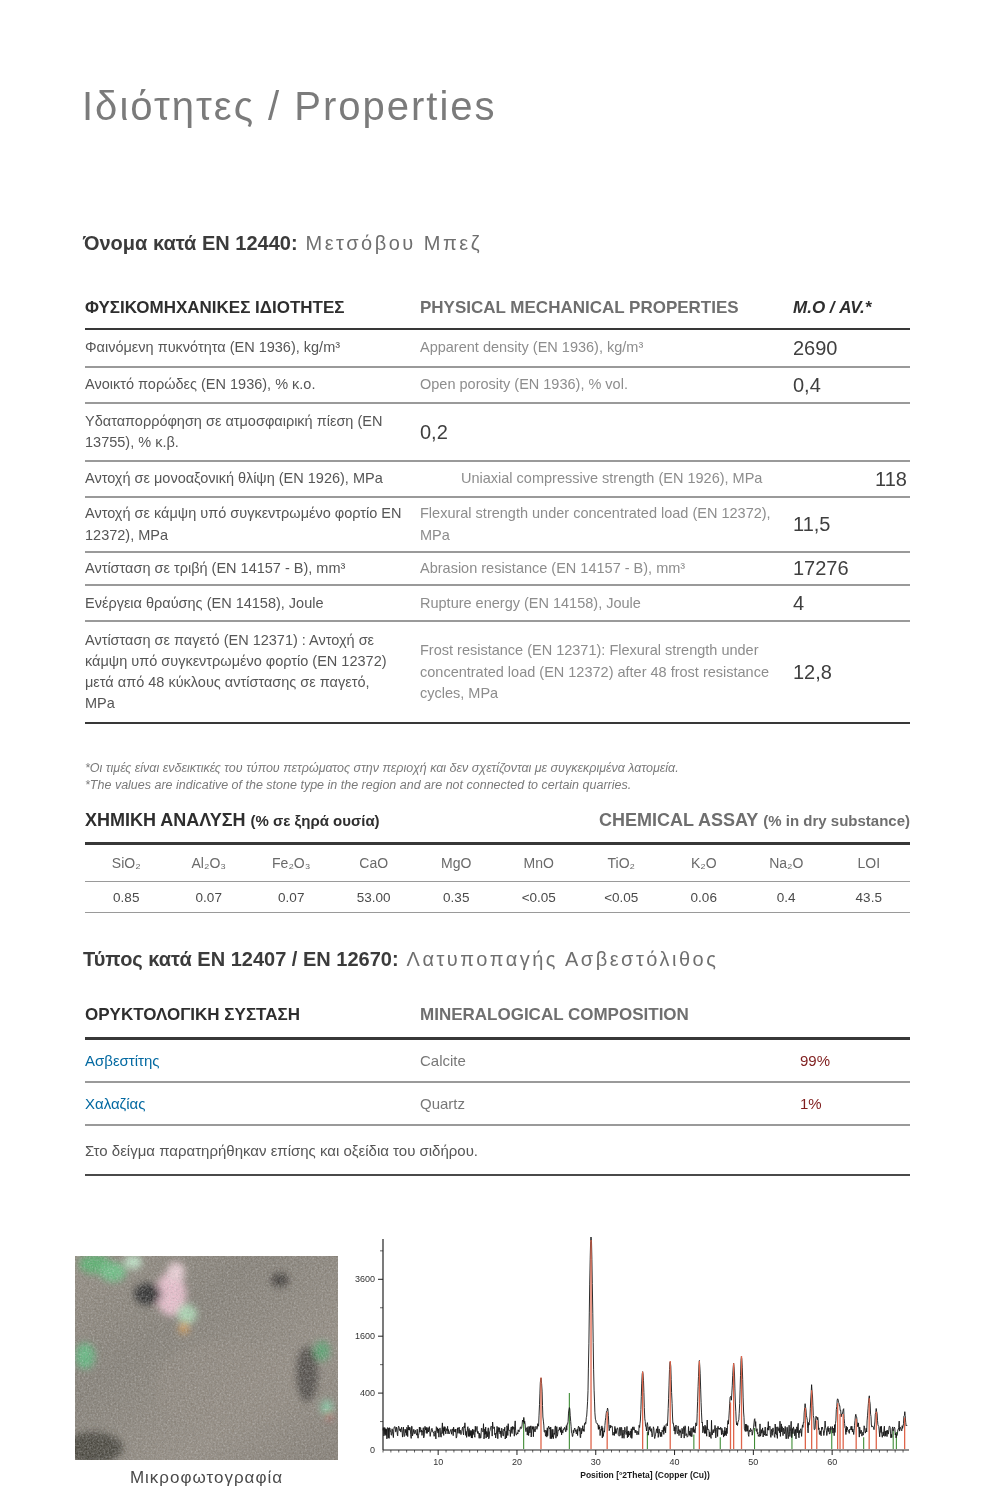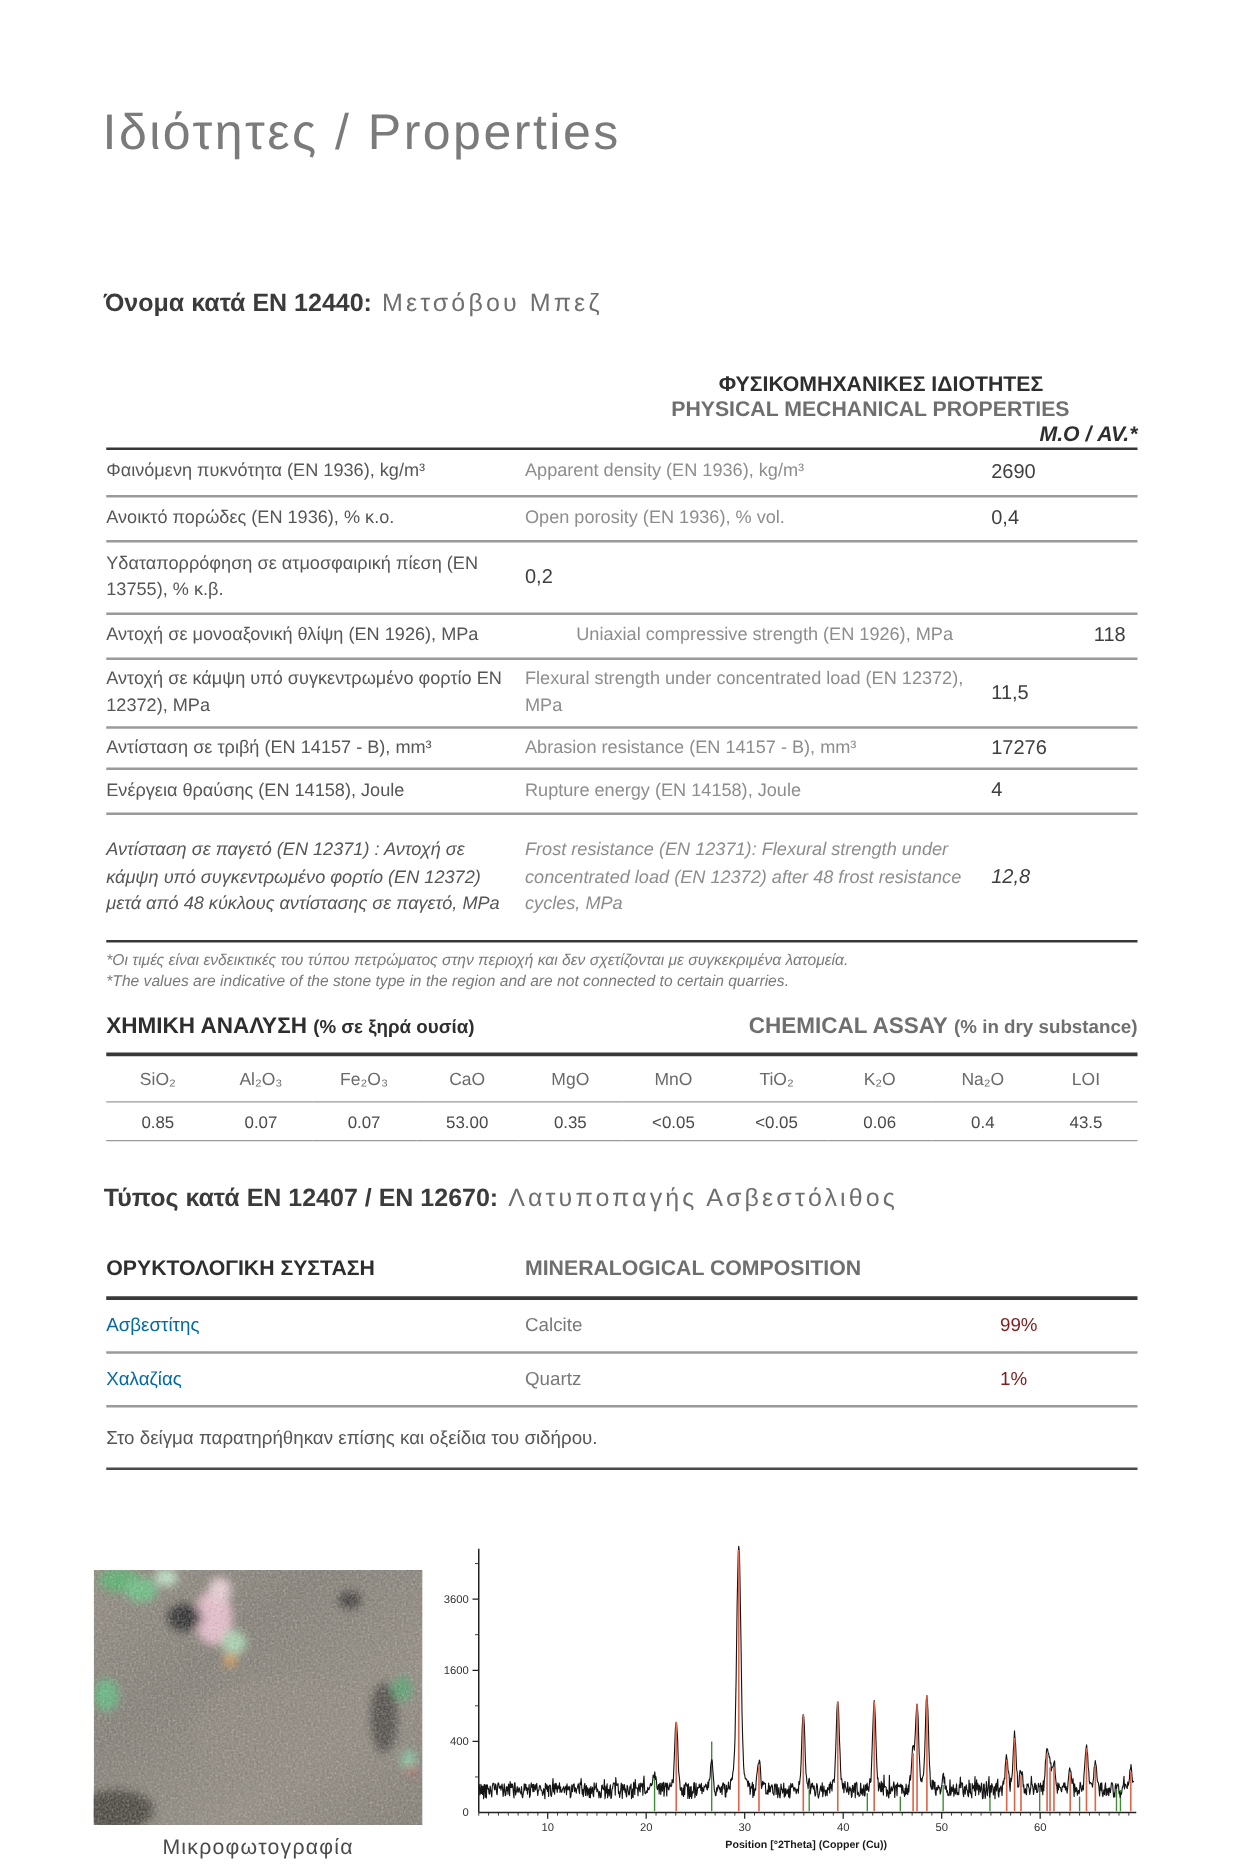--- a/index.html
+++ b/index.html
@@ -12,30 +12,30 @@
   
   .page-title{left:82px;top:84px;font-size:40px;color:#7b7b7b;letter-spacing:2px;font-weight:400;}
 
   
   .kv-row{left:83px;font-size:20px;white-space:nowrap;}
   .kv-label{font-weight:bold;color:#3b3b3b;}
   .kv-value{color:#6f6f6f;letter-spacing:2.5px;margin-left:8px;}
 
   
   .ptable{left:85px;top:298px;width:825px;}
-  .ptable .hd{display:flex;align-items:flex-end;padding-bottom:0;border-bottom:2px solid #383838;flex-direction:column;}
+  .ptable .hd{display:flex;padding-bottom:10px;border-bottom:2px solid #383838;}
   .ptable .hd .h1{width:335px;font-size:17px;font-weight:bold;color:#2e2e2e;}
   .ptable .hd .h2{width:373px;font-size:17px;font-weight:bold;color:#6f6f6f;}
   .ptable .hd .h3{flex:1;font-size:17px;font-weight:bold;color:#2e2e2e;font-style:italic;}
   .ptable .row{display:flex;border-bottom:2px solid #9a9a9a;}
   .ptable .row.last{border-bottom:2px solid #383838;}
   .cell{display:flex;align-items:center;box-sizing:border-box;}
   .c1{width:335px;padding:5px 18px 5px 0;font-size:14.5px;color:#565656;line-height:1.45;}
   .c2{width:373px;padding:5px 18px 5px 0;font-size:14.5px;color:#8d8d8d;line-height:1.45;}
-  .c3{flex:1;font-size:16px;color:#3f3f3f;}
+  .c3{flex:1;font-size:20px;color:#3f3f3f;}
 
   .footnotes{left:85px;top:760px;width:825px;font-size:12.5px;font-style:italic;color:#7a7a7a;line-height:1.35;}
 
   
   .chem{left:85px;top:810px;width:825px;}
   .chem-titles{display:flex;justify-content:space-between;align-items:baseline;padding-bottom:11px;border-bottom:3px solid #383838;}
   .chem-title-el{font-size:18px;font-weight:bold;color:#2e2e2e;}
   .chem-sub-el{font-size:15px;font-weight:bold;color:#2e2e2e;margin-left:5px;}
   .chem-title-en{font-size:18px;font-weight:bold;color:#6f6f6f;}
   .chem-sub-en{font-size:15px;font-weight:bold;color:#6f6f6f;margin-left:5px;}
@@ -103,21 +103,21 @@
   <div class="row" style="min-height:31px;">
     <div class="cell c1">Αντίσταση σε τριβή (EN 14157 - B), mm³</div>
     <div class="cell c2">Abrasion resistance (EN 14157 - B), mm³</div>
     <div class="cell c3">17276</div>
   </div>
   <div class="row" style="min-height:34px;">
     <div class="cell c1">Ενέργεια θραύσης (EN 14158), Joule</div>
     <div class="cell c2">Rupture energy (EN 14158), Joule</div>
     <div class="cell c3">4</div>
   </div>
-  <div class="row last" style="min-height:100px;font-style:italic;">
+  <div class="row last" style="min-height:100px;">
     <div class="cell c1">Αντίσταση σε παγετό (EN 12371) : Αντοχή σε κάμψη υπό συγκεντρωμένο φορτίο (EN 12372) μετά από 48 κύκλους αντίστασης σε παγετό, MPa</div>
     <div class="cell c2">Frost resistance (EN 12371): Flexural strength under concentrated load (EN 12372) after 48 frost resistance cycles, MPa</div>
     <div class="cell c3">12,8</div>
   </div>
 </div>
 
 <div class="abs footnotes">
   <div>*Οι τιμές είναι ενδεικτικές του τύπου πετρώματος στην περιοχή και δεν σχετίζονται με συγκεκριμένα λατομεία.</div>
   <div>*The values are indicative of the stone type in the region and are not connected to certain quarries.</div>
 </div>

